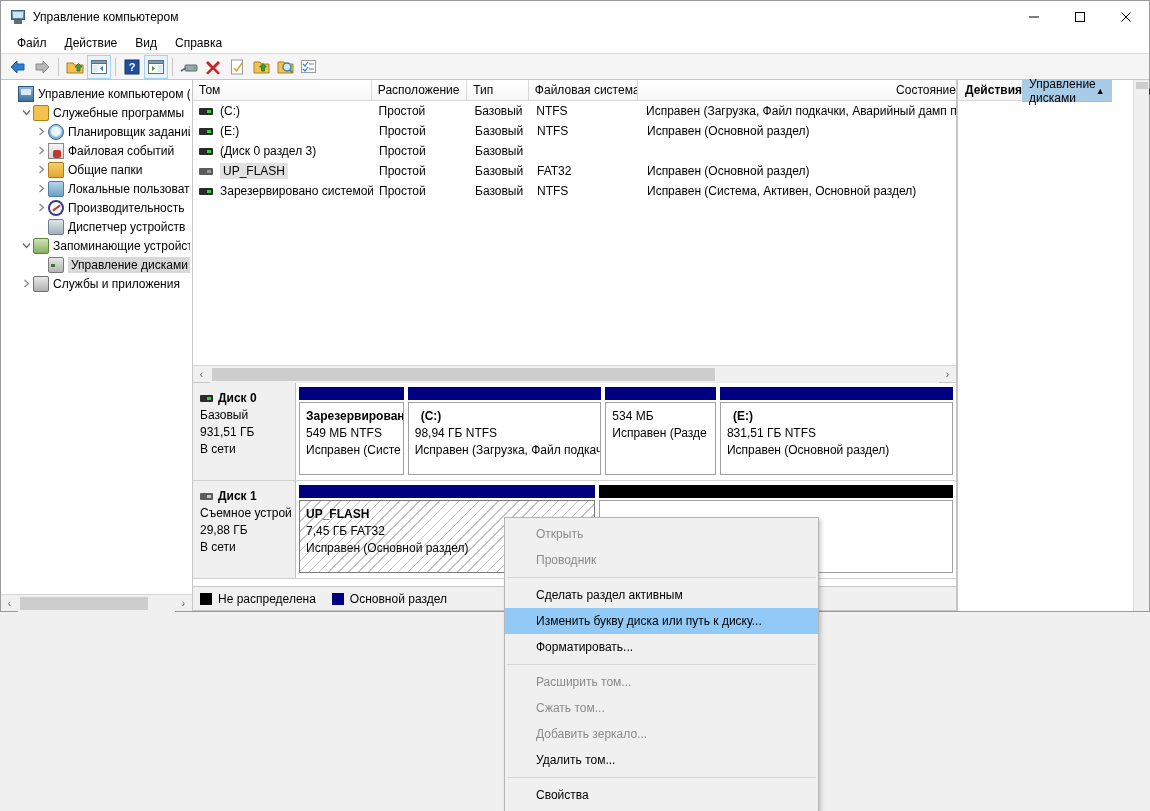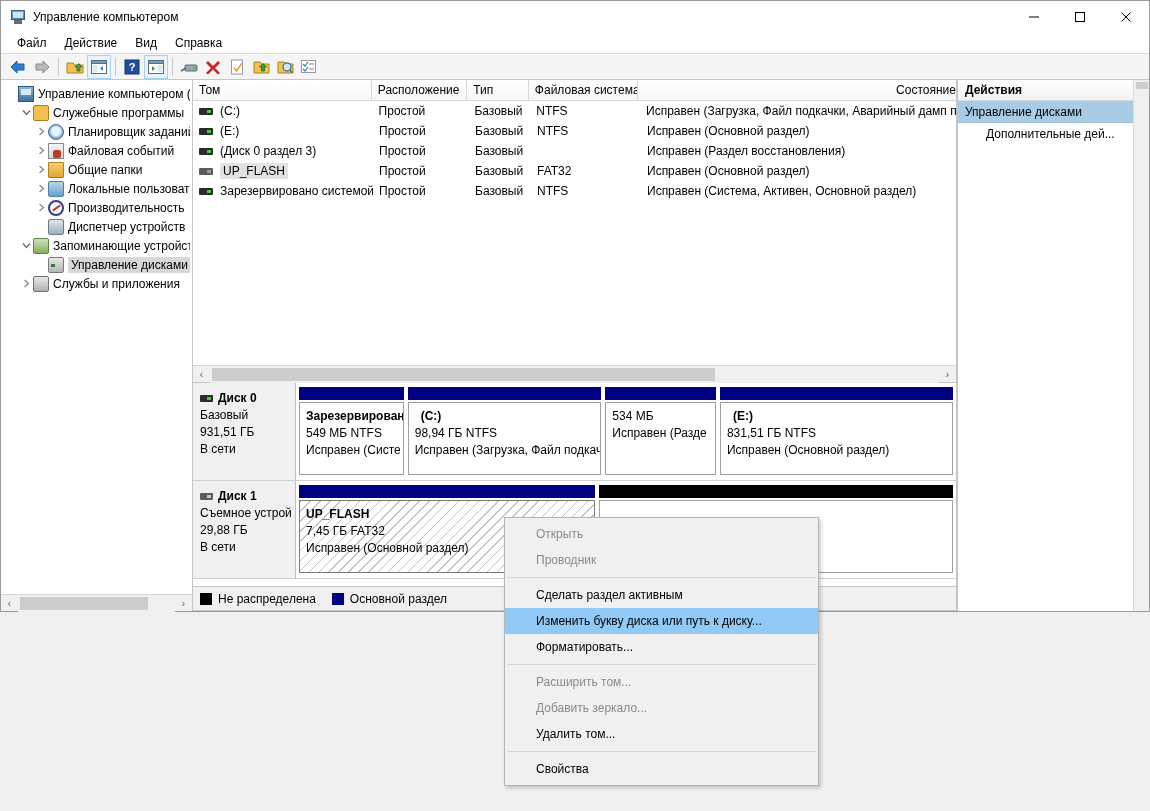--- a/index.html
+++ b/index.html
@@ -209,21 +209,21 @@
   }
   .legend .sw { width: 12px; height: 12px; display: inline-block; }
   .legend .sw.unalloc { background: #000000; }
   .legend .sw.primary { background: #000080; }
   .legend .li { display: flex; align-items: center; gap: 6px; margin-right: 10px; }
   
   .actions {
     width: 192px; min-width: 192px;
     background: #ffffff;
     border-left: 1px solid #c6c6c6;
-    display: flex; flex-direction: column;
+    display: flex; 
     position: relative;
   }
   .act-title {
     height: 21px; min-height: 21px;
     background: linear-gradient(#ffffff,#f3f3f3);
     border-bottom: 1px solid #d8d8d8;
     font-weight: bold; font-size: 12px;
     display: flex; align-items: center; padding-left: 7px;
   }
   .act-section {
@@ -516,21 +516,20 @@
               <div class="vc" style="flex: 1 1 auto;">Исправен (Основной раздел)</div>
             </div>
             <div class="vrow">
               <div class="vc c0" style="width: 180px;">
                 <span class="volicon"></span>
                 <span>(Диск 0 раздел 3)</span>
               </div>
               <div class="vc" style="width: 96px;">Простой</div>
               <div class="vc" style="width: 62px;">Базовый</div>
               <div class="vc" style="width: 110px;"></div>
-              <div class="vc" style="flex: 1 1 auto;">Исправен (Раздел восстановления)</div>
             </div>
             <div class="vrow">
               <div class="vc c0" style="width: 180px;">
                 <span class="volicon gray"></span>
                 <span class="vname-sel">UP_FLASH</span>
               </div>
               <div class="vc" style="width: 96px;">Простой</div>
               <div class="vc" style="width: 62px;">Базовый</div>
               <div class="vc" style="width: 110px;">FAT32</div>
               <div class="vc" style="flex: 1 1 auto;">Исправен (Основной раздел)</div>
@@ -658,19 +657,20 @@
 
   <div class="ctxmenu" id="ctx-root">
       <div class="ctxitem disabled">Открыть</div>
       <div class="ctxitem disabled">Проводник</div>
       <div class="ctxsep"></div>
       <div class="ctxitem">Сделать раздел активным</div>
       <div class="ctxitem hl">Изменить букву диска или путь к диску...</div>
       <div class="ctxitem">Форматировать...</div>
       <div class="ctxsep"></div>
       <div class="ctxitem disabled">Расширить том...</div>
+      <div class="ctxitem disabled">Сжать том...</div>
       <div class="ctxitem disabled">Добавить зеркало...</div>
       <div class="ctxitem">Удалить том...</div>
       <div class="ctxsep"></div>
       <div class="ctxitem">Свойства</div>
     </div>
 
 </div>
 
 </body></html>

